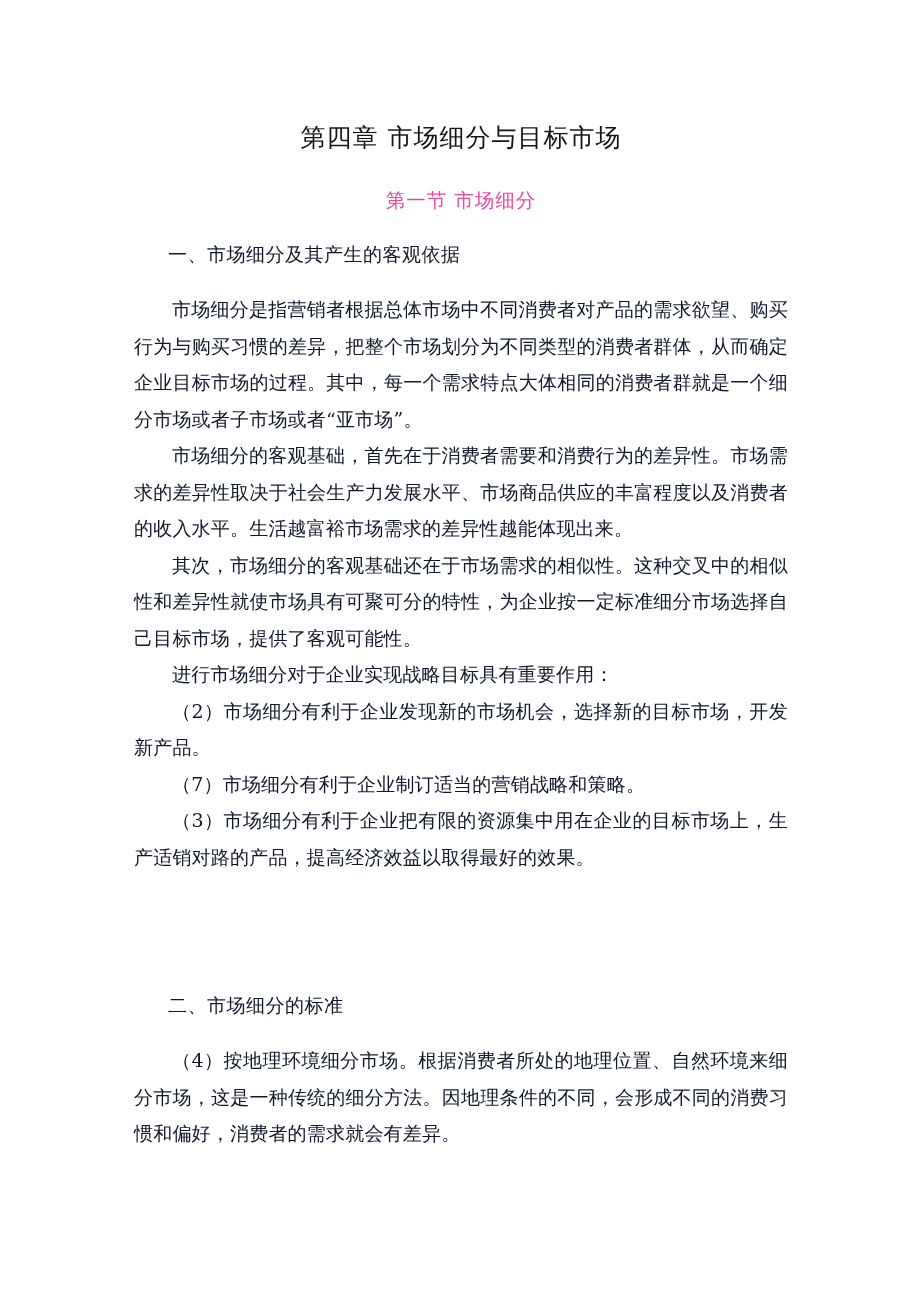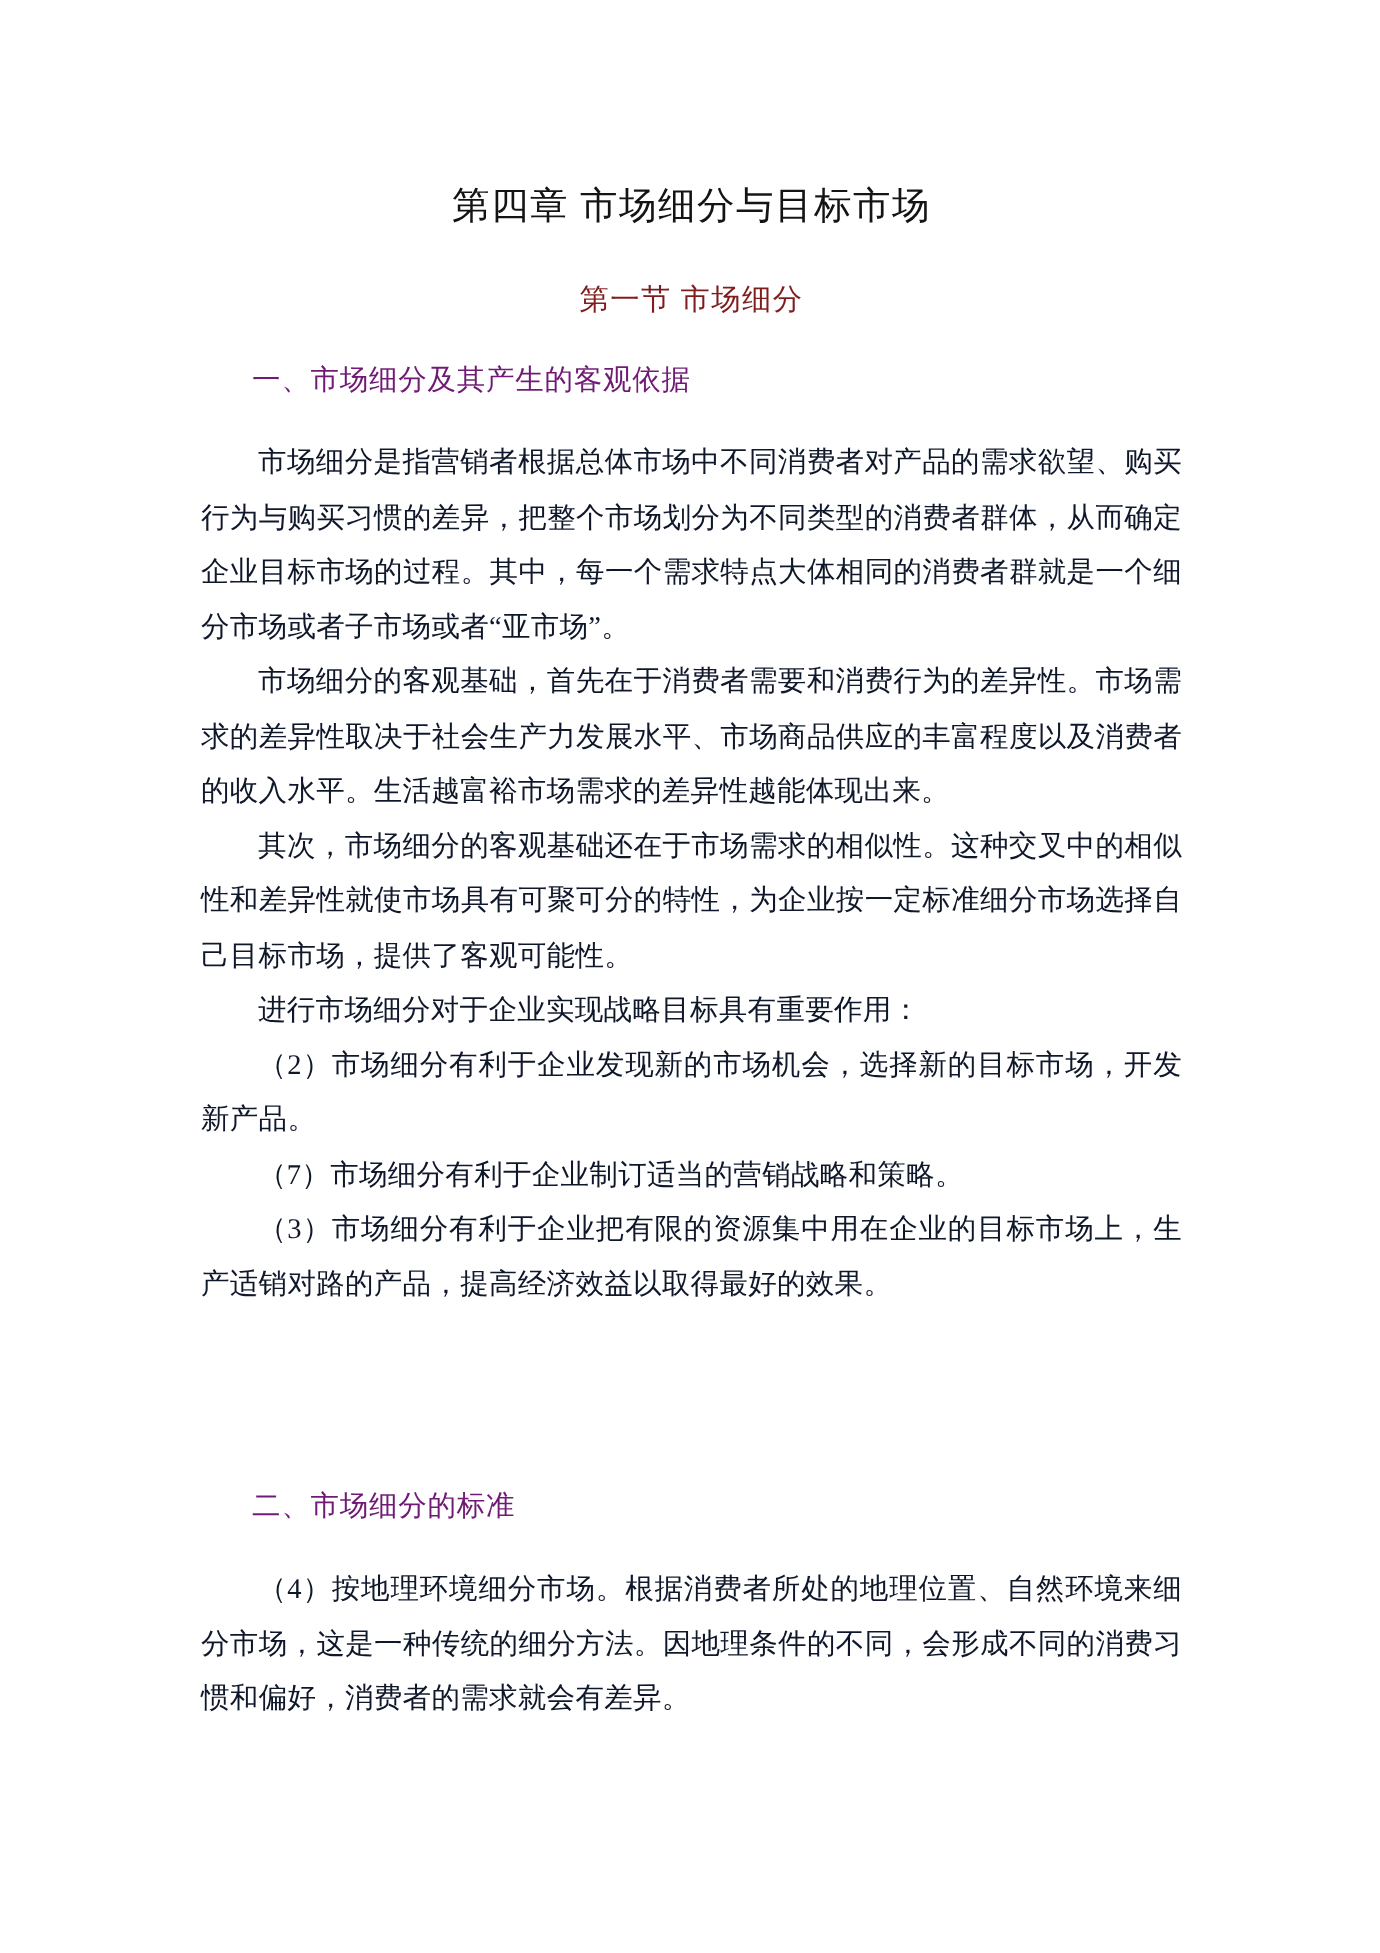--- a/index.html
+++ b/index.html
@@ -16,21 +16,20 @@
     overflow: hidden;
   }
 
   .page {
     width: 920px;
     height: 1302px;
     box-sizing: border-box;
     padding: 0;
     background: #ffffff;
     position: relative;
-    font-family: Liberation Serif, serif;
   }
 
   .content {
     position: absolute;
     left: 134px;
     top: 0;
     width: 654px;
   }
 
   .doc-title {
@@ -42,31 +41,31 @@
     color: #141414;
     font-weight: normal;
   }
 
   .doc-subtitle {
     font-size: 19.5px;
     line-height: 30px;
     text-align: center;
     letter-spacing: 1px;
     margin-top: 31px;
-    color: #7f1d1d;
+    color: #ec4899;
     font-weight: normal;
   }
 
   .section-heading {
     font-size: 19px;
     line-height: 36px;
     letter-spacing: 0.5px;
     margin-top: 20px;
     padding-left: 34px;
-    color: #701a75;
+    color: #0f172a;
     font-weight: normal;
   }
 
   .section-heading.spaced-before {
     margin-top: 112px;
   }
 
   p.para {
     font-size: 19px;
     line-height: 36.5px;

